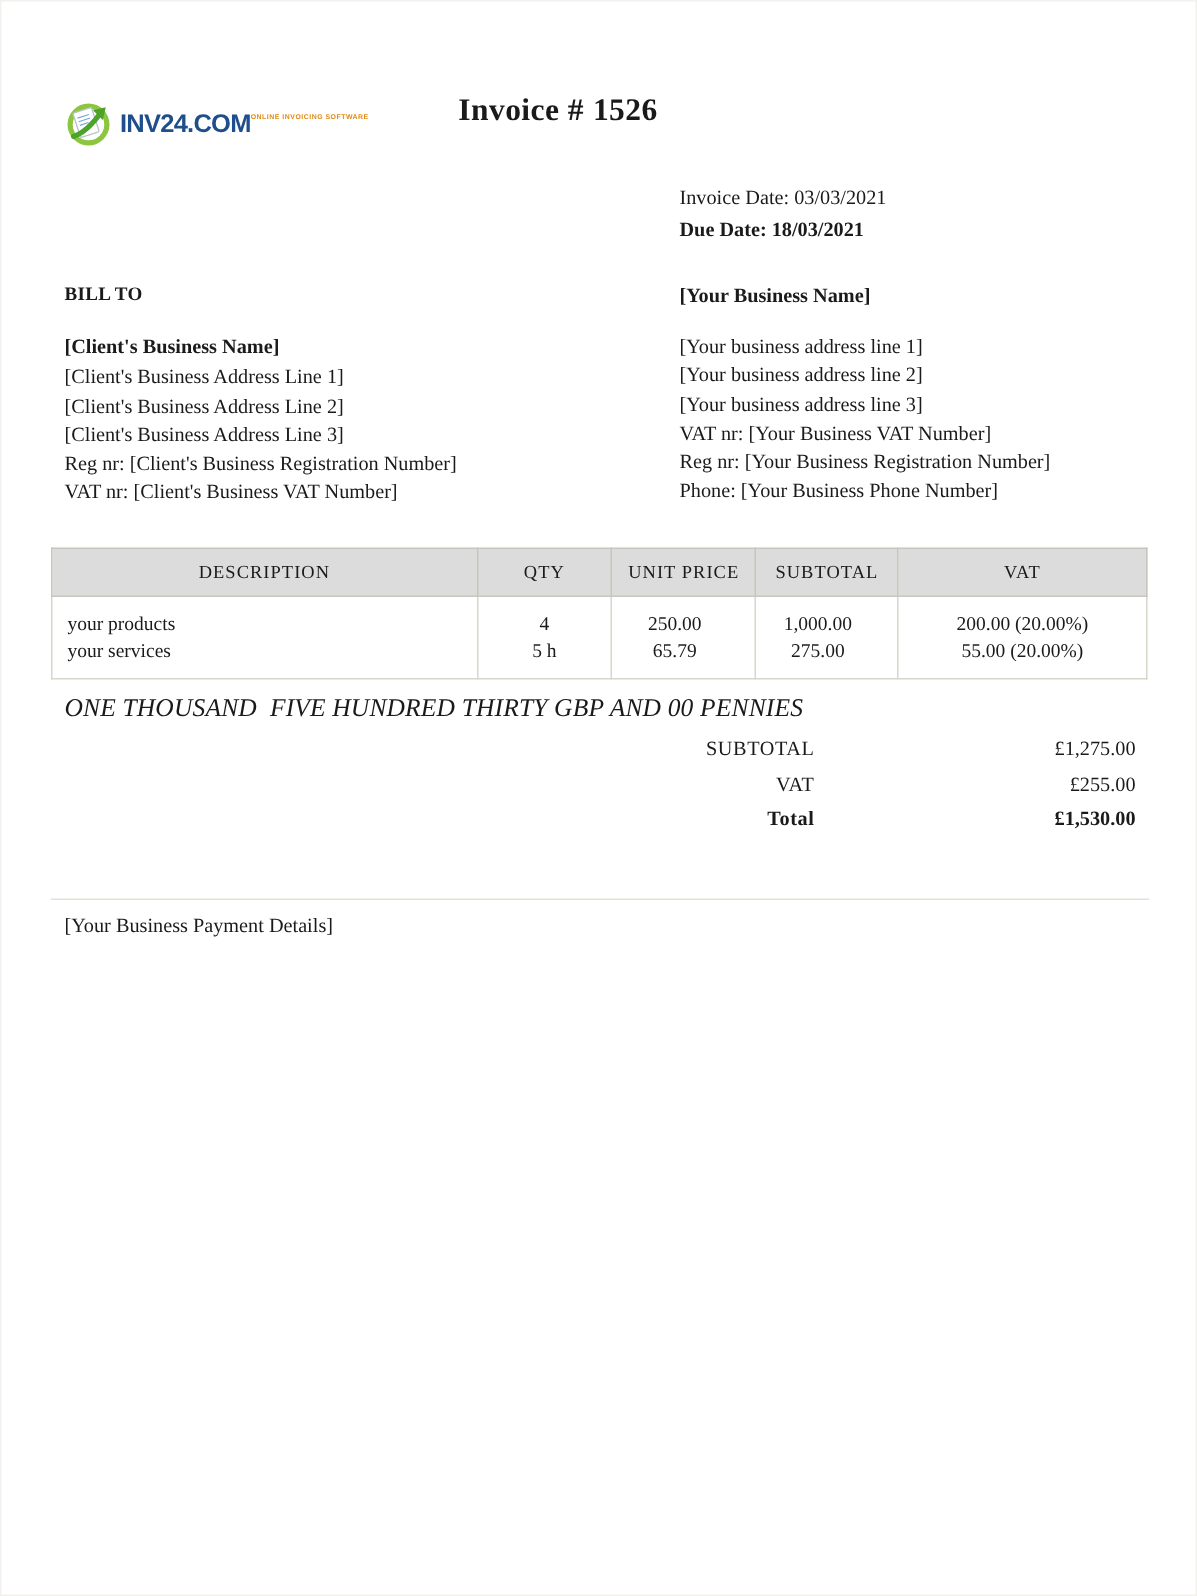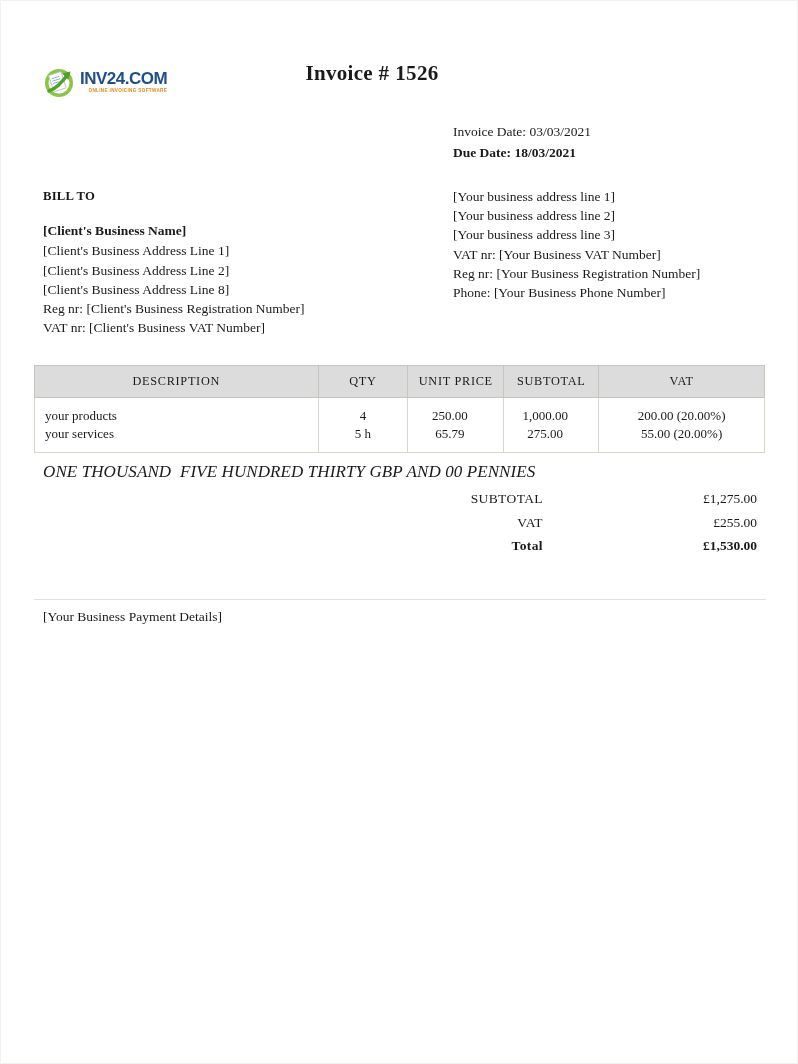--- a/index.html
+++ b/index.html
@@ -38,24 +38,23 @@
     gap: 3px;
   }
   .logo-mark {
     width: 34px;
     height: 34px;
     flex: 0 0 34px;
     position: relative;
   }
   .logo-text-block {
     display: flex;
-    flex-direction: column;
+    flex-direction: row;
     justify-content: center;
     line-height: 1;
-    text-align: right;
   }
   .logo-name {
     font-family: "Liberation Sans", sans-serif;
     font-weight: bold;
     font-size: 17px;
     letter-spacing: -0.5px;
     color: #1f4e8c;
   }
   .logo-tagline {
     font-family: "Liberation Sans", sans-serif;
@@ -252,26 +251,27 @@
   <div class="dates">
     <div>Invoice Date: 03/03/2021</div>
     <div class="due">Due Date: 18/03/2021</div>
   </div>
 
   <div class="party left">
     <div class="caption">BILL TO</div>
     <div class="name">[Client's Business Name]</div>
     <div class="line">[Client's Business Address Line 1]</div>
     <div class="line">[Client's Business Address Line 2]</div>
-    <div class="line">[Client's Business Address Line 8]</div>
+    <div class="line">[Client's Business Address Line 3]</div>
     <div class="line">Reg nr: [Client's Business Registration Number]</div>
     <div class="line">VAT nr: [Client's Business VAT Number]</div>
   </div>
 
   <div class="party right">
+    <div class="name">[Your Business Name]</div>
     <div class="line">[Your business address line 1]</div>
     <div class="line">[Your business address line 2]</div>
     <div class="line">[Your business address line 3]</div>
     <div class="line">VAT nr: [Your Business VAT Number]</div>
     <div class="line">Reg nr: [Your Business Registration Number]</div>
     <div class="line">Phone: [Your Business Phone Number]</div>
   </div>
 
   <table class="items">
     <colgroup>

